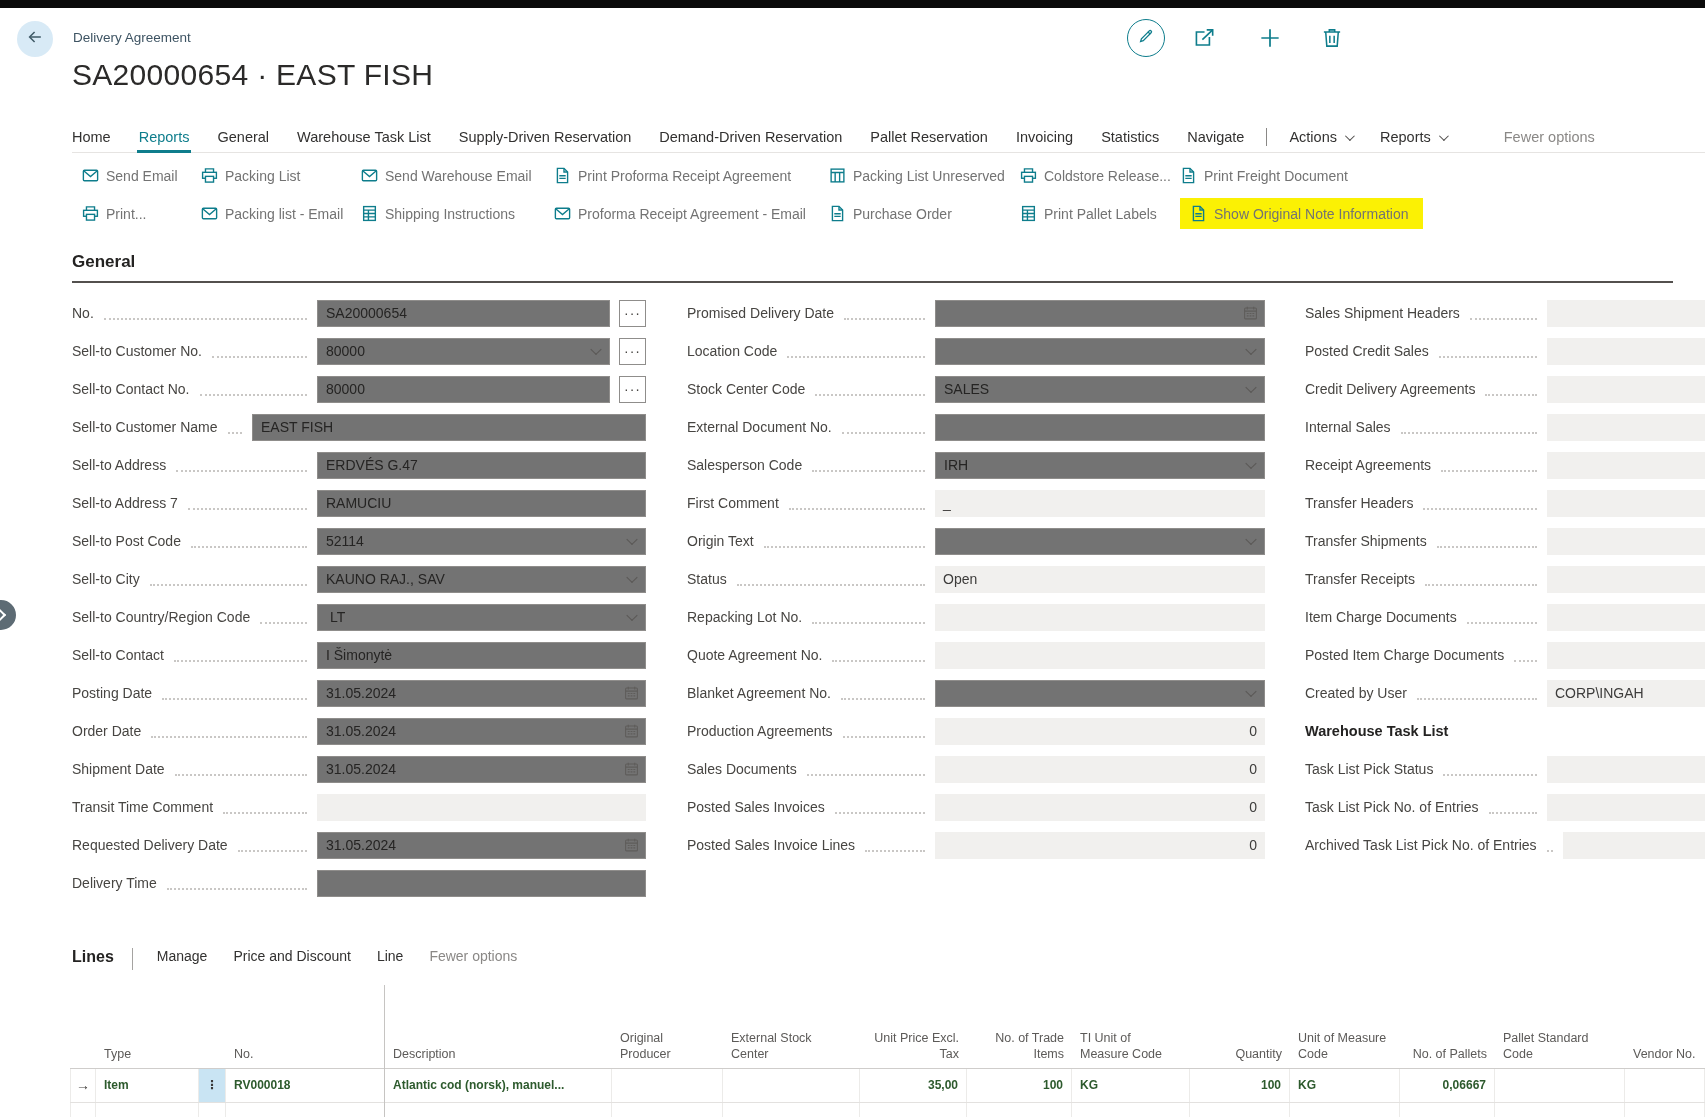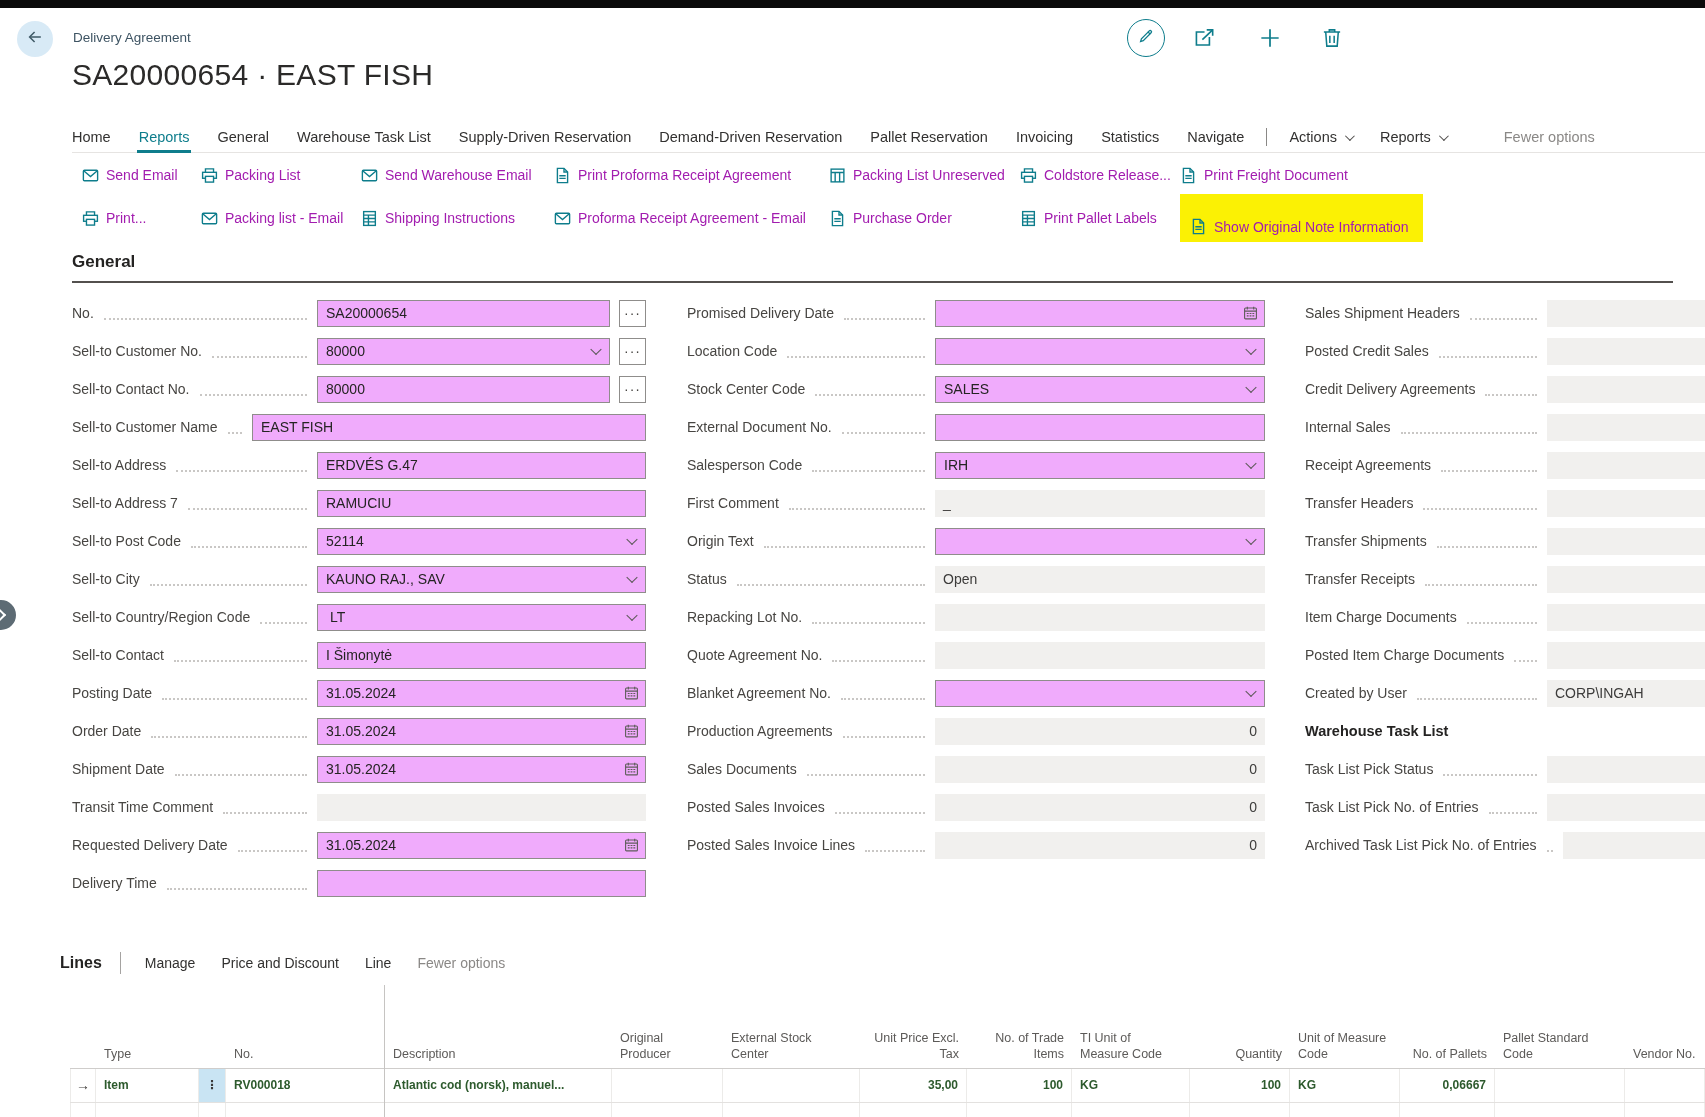--- a/index.html
+++ b/index.html
@@ -30,49 +30,49 @@
   .tab.selected::after{content:"";position:absolute;left:12px;right:12px;bottom:-1px;height:3px;background:#0e7d8c}
   .tab:first-child.selected::after{left:0}
   .tab.muted{color:#8a8886;margin-left:30px}
   .tab-divider{width:1px;height:18px;background:#8a8886;margin:0 8px}
   .tchev{display:inline-block;width:6px;height:6px;border-right:1.3px solid #4f4d4b;border-bottom:1.3px solid #4f4d4b;
     transform:rotate(45deg) translateY(-2px);margin-left:8px}
   
   .ribbon{position:absolute;top:156px;left:72px;right:0;padding-left:10px}
   .ribbon-row{display:grid;grid-template-columns:119px 160px 193px 275px 191px 160px 1fr;height:38px;align-items:center}
   .ribbon-row>*{justify-self:start}
-  .ribbon-item{display:inline-flex;align-items:center;gap:7px;font-size:14px;color:#a21caf;cursor:pointer;white-space:nowrap}
+  .ribbon-item{display:inline-flex;align-items:flex-end;gap:7px;font-size:14px;color:#737373;cursor:pointer;white-space:nowrap}
   .ribbon-item .ric{width:17px;height:17px;flex:none;display:inline-flex}
   .ribbon-item .ric svg{width:17px;height:17px}
-  .ribbon-item.highlight{background:#fbf104;padding:24px 14px 7px 10px}
+  .ribbon-item.highlight{background:#fbf104;padding:7px 14px 7px 10px}
   
   .sec-heading{position:absolute;left:72px;top:252px;font-size:17px;font-weight:700;color:#242322}
   .sec-rule{position:absolute;left:72px;right:32px;top:281px;height:2px;background:#53504e}
   .fcol{position:absolute;top:294px}
   #col1{left:72px;width:574px}
   #col2{left:687px;width:578px}
   #col3{left:1305px;width:402px}
   .frow{height:38px;display:flex;align-items:center}
   .flabel{font-size:14px;color:#474542;white-space:nowrap;flex:none}
   .fsub{font-size:14.5px;font-weight:700;color:#242322}
   .fleader{flex:1;min-width:6px;border-bottom:2px dotted #c9c7c5;margin:10px 10px 0 10px;height:1px}
   .fbox{height:27px;box-sizing:border-box;display:flex;align-items:center;font-size:14px;color:#252423;
     position:relative;flex:none;white-space:nowrap;overflow:hidden}
-  .fbox.edit{background:#f0abfc;border:1px solid #8f8d8b;padding:0 8px}
+  .fbox.edit{background:#737373;border:1px solid #8f8d8b;padding:0 8px}
   .fbox.edit.hasic{padding-right:26px}
   .fbox.dis{background:#f1f0ee;border:none;padding:0 8px;color:#3d3c3b}
   .fbox.right{justify-content:flex-end}
   .chev-down{position:absolute;right:9px;top:50%;width:7px;height:7px;border-right:1.4px solid #5a5856;
     border-bottom:1.4px solid #5a5856;transform:translateY(-70%) rotate(45deg)}
   .cal-ic{position:absolute;right:6px;top:50%;transform:translateY(-50%);width:15px;height:15px;display:inline-flex}
   .cal-ic svg{width:15px;height:15px}
   .assist{width:27px;height:27px;border:1px solid #8f8d8b;box-sizing:border-box;margin-left:9px;display:flex;
     align-items:center;justify-content:center;color:#474542;font-size:14px;letter-spacing:1px;cursor:pointer;flex:none}
   
-  #lines-bar{position:absolute;left:60px;top:948px;height:30px;display:flex;align-items:center;font-size:14px;color:#323130}
+  #lines-bar{position:absolute;left:72px;top:948px;height:30px;display:flex;font-size:14px;color:#323130}
   #lines-title{font-size:16px;font-weight:700;color:#242322;margin-right:18px}
   .lines-divider{width:1px;height:22px;background:#a5a3a1;margin-right:24px}
   .lines-menu-item{margin-right:26px;cursor:pointer}
   .lines-menu-item.muted{color:#8a8886}
   
   #table{position:absolute;left:70px;top:985px;right:0;bottom:0}
   .freeze-div{position:absolute;left:314px;top:0;bottom:0;width:1px;background:#c6c4c2}
   .thead{display:flex;height:83px;border-bottom:1px solid #cfcdcb;align-items:stretch}
   .th{box-sizing:border-box;display:flex;align-items:flex-end;padding:0 8px 6px 8px;font-size:12.5px;
     color:#5c5a58;line-height:1.3;cursor:pointer}

